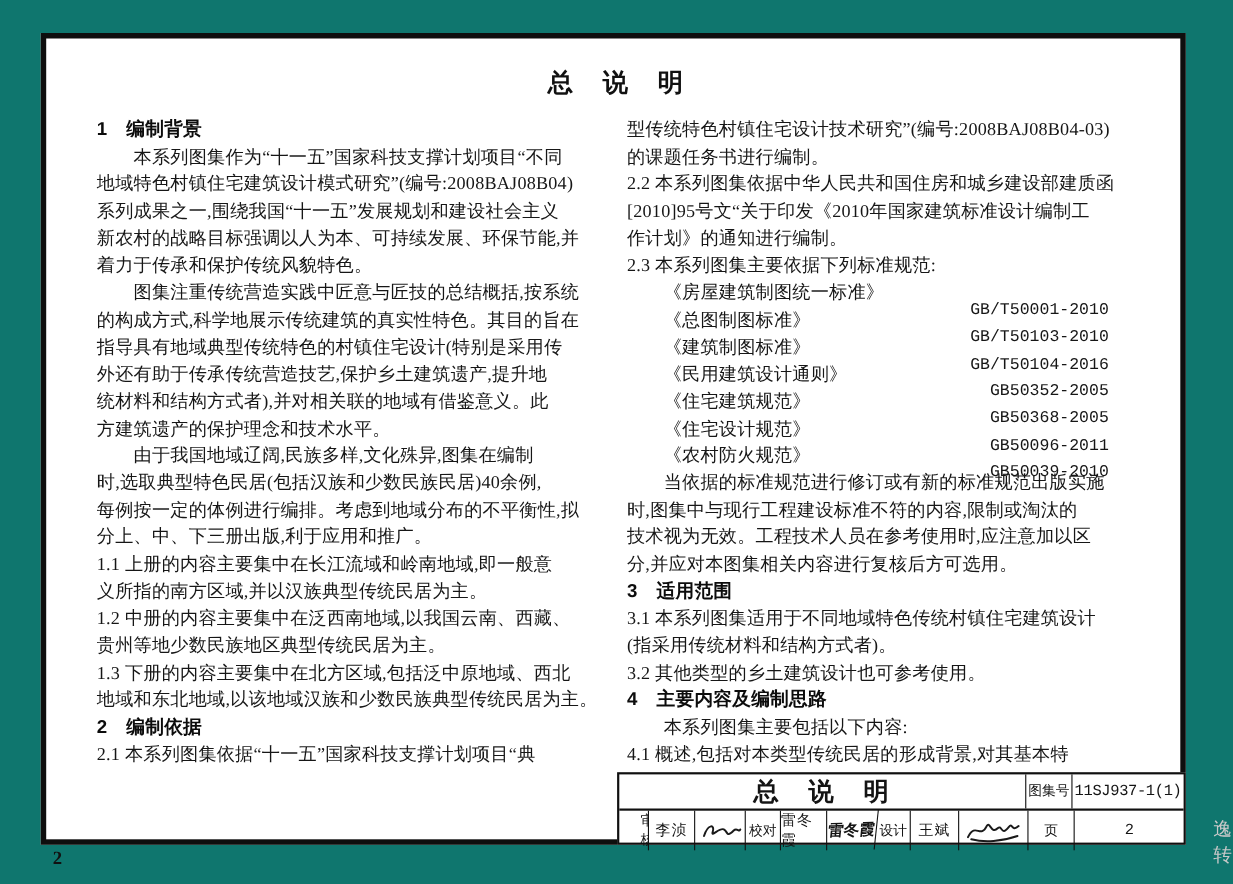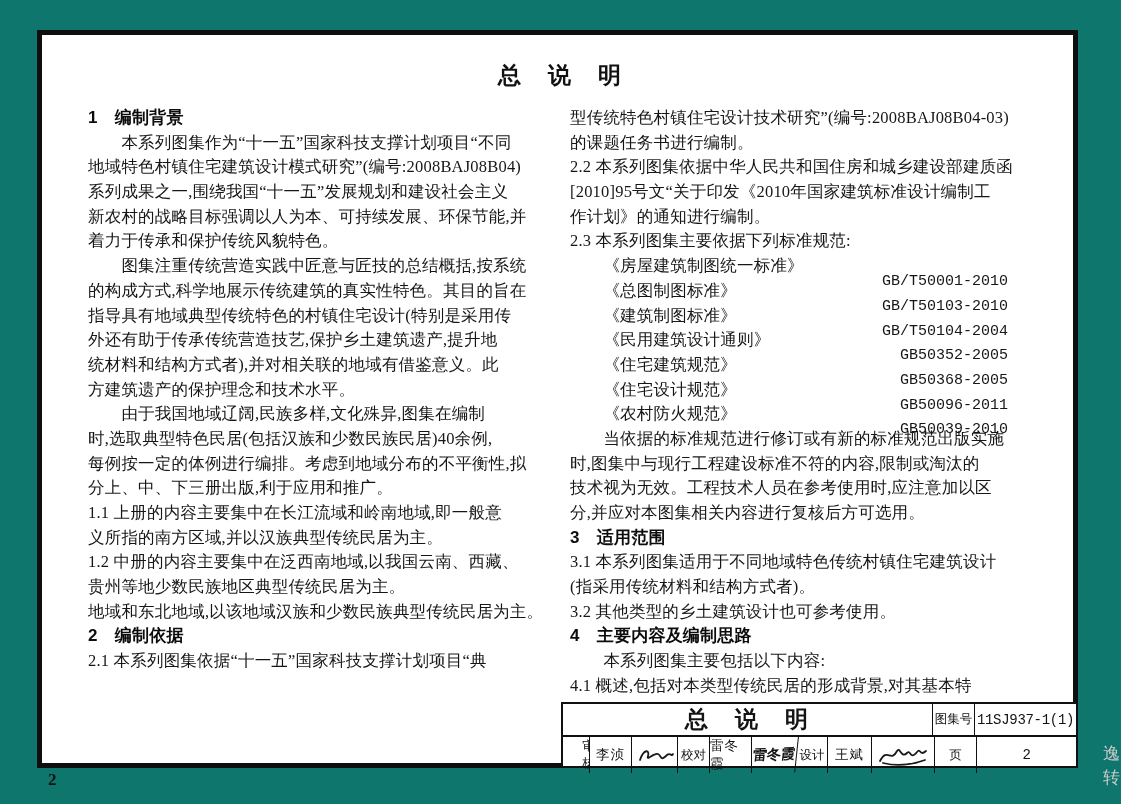--- a/index.html
+++ b/index.html
@@ -99,36 +99,37 @@
       <div class="line"><span class="t">统材料和结构方式者),并对相关联的地域有借鉴意义。此</span><span class="code"></span></div>
       <div class="line"><span class="t">方建筑遗产的保护理念和技术水平。</span><span class="code"></span></div>
       <div class="line"><span class="t">　　由于我国地域辽阔,民族多样,文化殊异,图集在编制</span><span class="code"></span></div>
       <div class="line"><span class="t">时,选取典型特色民居(包括汉族和少数民族民居)40余例,</span><span class="code"></span></div>
       <div class="line"><span class="t">每例按一定的体例进行编排。考虑到地域分布的不平衡性,拟</span><span class="code"></span></div>
       <div class="line"><span class="t">分上、中、下三册出版,利于应用和推广。</span><span class="code"></span></div>
       <div class="line"><span class="t">1.1 上册的内容主要集中在长江流域和岭南地域,即一般意</span><span class="code"></span></div>
       <div class="line"><span class="t">义所指的南方区域,并以汉族典型传统民居为主。</span><span class="code"></span></div>
       <div class="line"><span class="t">1.2 中册的内容主要集中在泛西南地域,以我国云南、西藏、</span><span class="code"></span></div>
       <div class="line"><span class="t">贵州等地少数民族地区典型传统民居为主。</span><span class="code"></span></div>
+      <div class="line"><span class="t">1.3 下册的内容主要集中在北方区域,包括泛中原地域、西北</span><span class="code"></span></div>
       <div class="line"><span class="t">地域和东北地域,以该地域汉族和少数民族典型传统民居为主。</span><span class="code"></span></div>
       <div class="line line-h"><span class="t">2　编制依据</span><span class="code"></span></div>
       <div class="line"><span class="t">2.1 本系列图集依据“十一五”国家科技支撑计划项目“典</span><span class="code"></span></div>
     </div>
 
   <div class="col col-right">
 
   <div class="line"><span class="t">型传统特色村镇住宅设计技术研究”(编号:2008BAJ08B04-03)</span><span class="code"></span></div>
       <div class="line"><span class="t">的课题任务书进行编制。</span><span class="code"></span></div>
       <div class="line"><span class="t">2.2 本系列图集依据中华人民共和国住房和城乡建设部建质函</span><span class="code"></span></div>
       <div class="line"><span class="t">[2010]95号文“关于印发《2010年国家建筑标准设计编制工</span><span class="code"></span></div>
       <div class="line"><span class="t">作计划》的通知进行编制。</span><span class="code"></span></div>
       <div class="line"><span class="t">2.3 本系列图集主要依据下列标准规范:</span><span class="code"></span></div>
       <div class="line"><span class="t">　　《房屋建筑制图统一标准》</span><span class="code">GB/T50001-2010</span></div>
       <div class="line"><span class="t">　　《总图制图标准》</span><span class="code">GB/T50103-2010</span></div>
-      <div class="line"><span class="t">　　《建筑制图标准》</span><span class="code">GB/T50104-2004</span></div>
+      <div class="line"><span class="t">　　《建筑制图标准》</span><span class="code">GB/T50104-2016</span></div>
       <div class="line"><span class="t">　　《民用建筑设计通则》</span><span class="code">GB50352-2005</span></div>
       <div class="line"><span class="t">　　《住宅建筑规范》</span><span class="code">GB50368-2005</span></div>
       <div class="line"><span class="t">　　《住宅设计规范》</span><span class="code">GB50096-2011</span></div>
       <div class="line"><span class="t">　　《农村防火规范》</span><span class="code">GB50039-2010</span></div>
       <div class="line"><span class="t">　　当依据的标准规范进行修订或有新的标准规范出版实施</span><span class="code"></span></div>
       <div class="line"><span class="t">时,图集中与现行工程建设标准不符的内容,限制或淘汰的</span><span class="code"></span></div>
       <div class="line"><span class="t">技术视为无效。工程技术人员在参考使用时,应注意加以区</span><span class="code"></span></div>
       <div class="line"><span class="t">分,并应对本图集相关内容进行复核后方可选用。</span><span class="code"></span></div>
       <div class="line line-h"><span class="t">3　适用范围</span><span class="code"></span></div>
       <div class="line"><span class="t">3.1 本系列图集适用于不同地域特色传统村镇住宅建筑设计</span><span class="code"></span></div>

